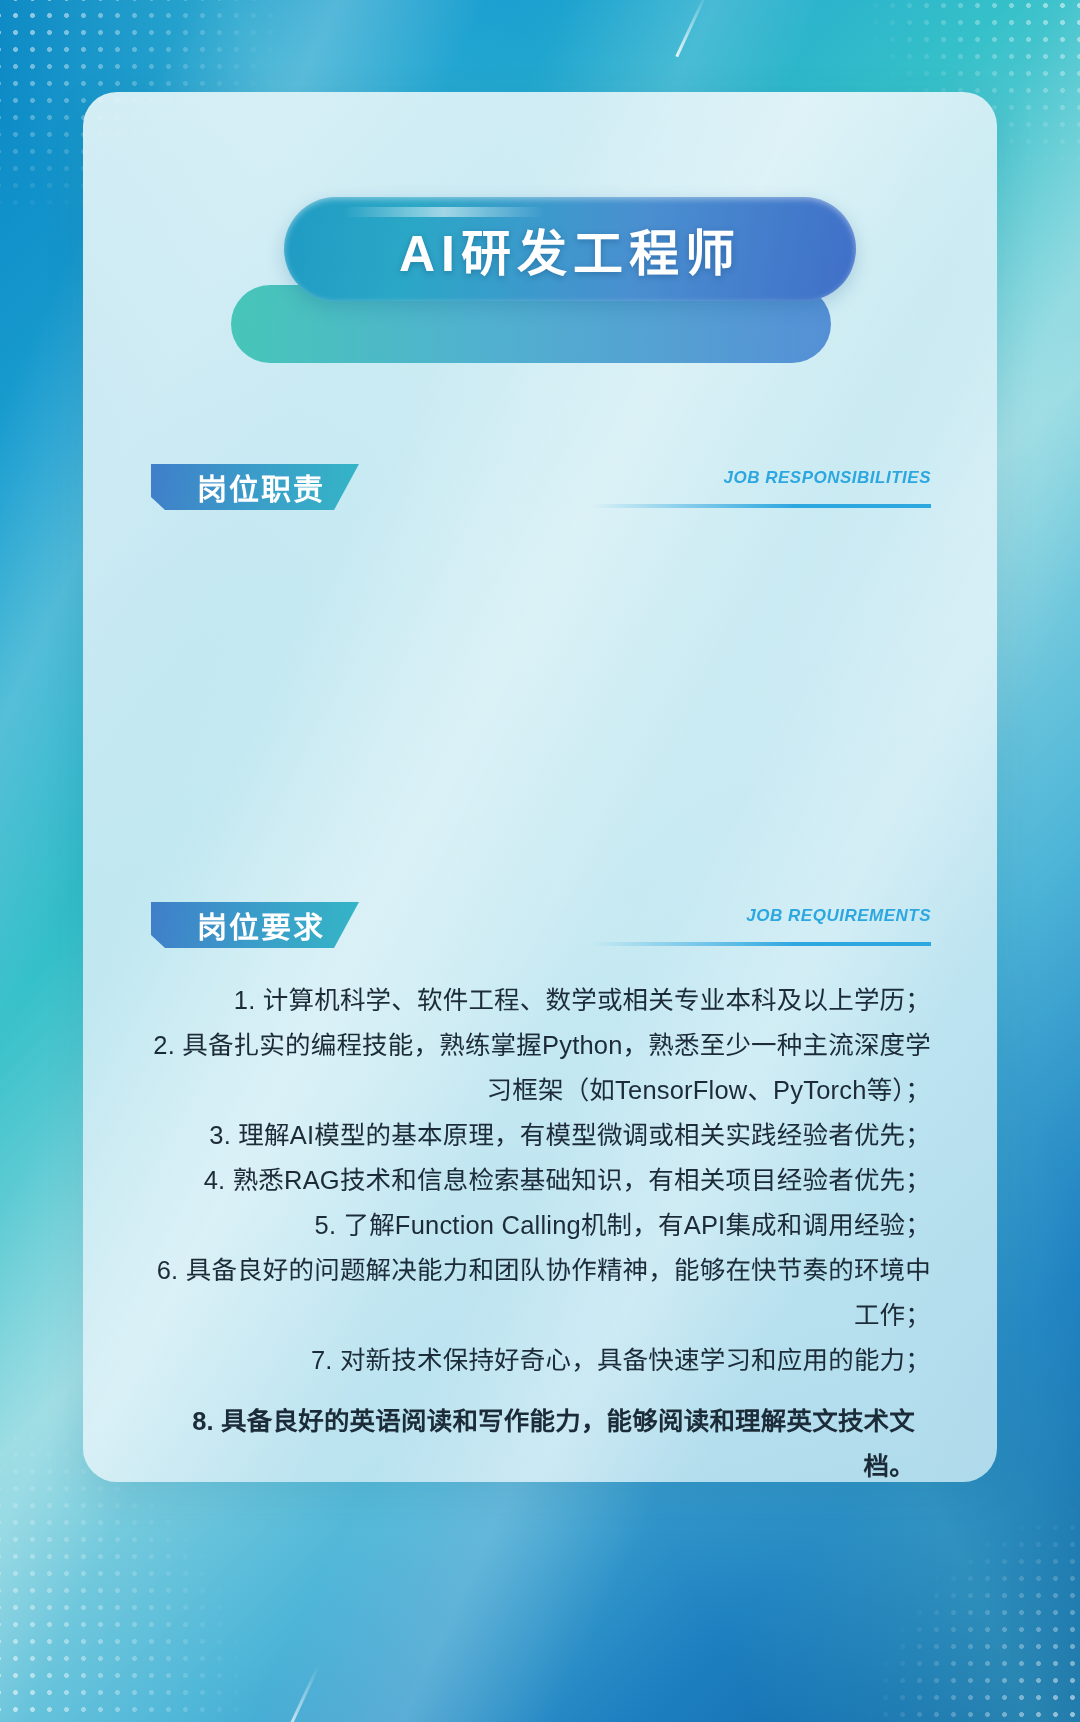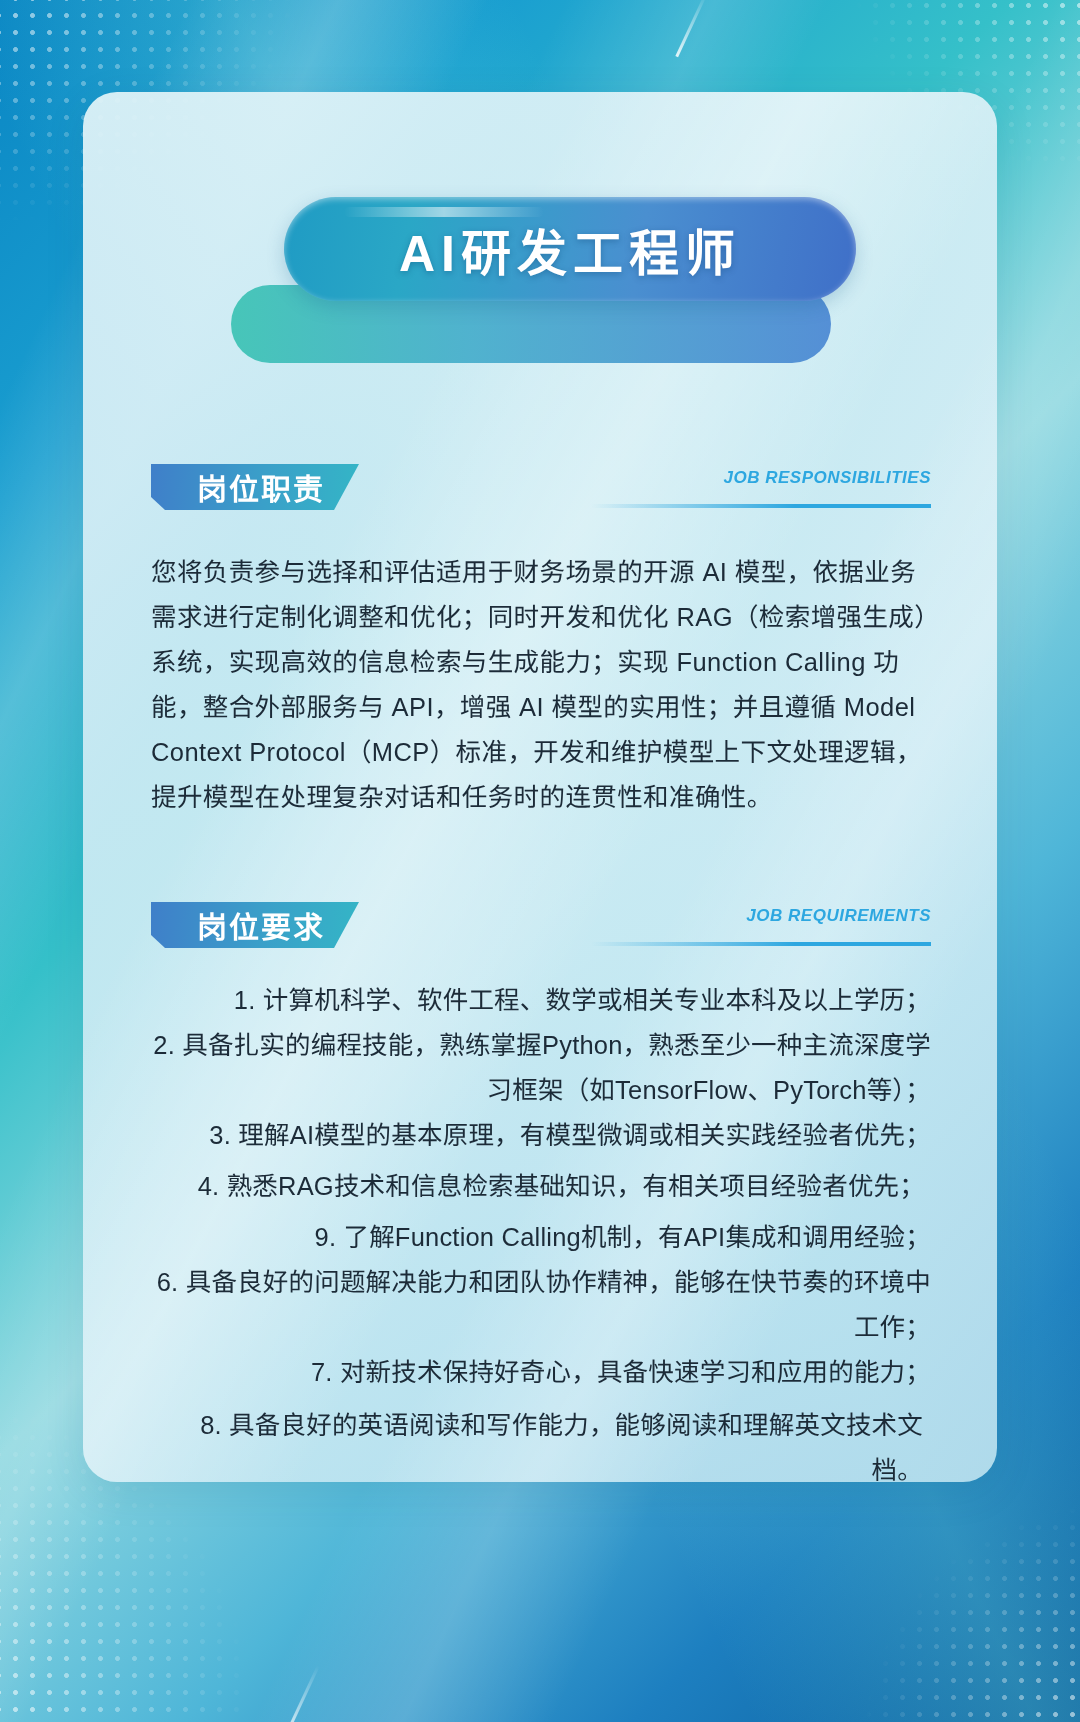--- a/index.html
+++ b/index.html
@@ -228,34 +228,33 @@
         <div class="title-text">AI研发工程师</div>
       </div>
     </div>
 
     <div class="section" id="sec-responsibilities">
       <div class="sec-head">
         <div class="sec-tag">岗位职责</div>
         <div class="sec-en">JOB RESPONSIBILITIES</div>
         <div class="sec-rule"></div>
       </div>
-      <p class="body-text">您将负责参与选择和评估适用于财务场景的开源 AI 模型，依据业务需求进行定制化调整和优化；同时开发和优化 RAG（检索增强生成）系统，实现高效的信息检索与生成能力；实现 Function Calling 功能，整合外部服务与 API，增强 AI 模型的实用性；并且遵循 Model Context Protocol（MCP）标准，开发和维护模型上下文处理逻辑，提升模型在处理复杂对话和任务时的连贯性和准确性。</p>
     </div>
 
     <div class="section" id="sec-requirements">
       <div class="sec-head">
         <div class="sec-tag">岗位要求</div>
         <div class="sec-en">JOB REQUIREMENTS</div>
         <div class="sec-rule"></div>
       </div>
       <div id="requirements-list">
           <p class="req-line" style="margin: 0px;">1. 计算机科学、软件工程、数学或相关专业本科及以上学历；</p>
           <p class="req-line" style="margin: 0px;">2. 具备扎实的编程技能，熟练掌握Python，熟悉至少一种主流深度学习框架（如TensorFlow、PyTorch等）；</p>
           <p class="req-line" style="margin: 0px;">3. 理解AI模型的基本原理，有模型微调或相关实践经验者优先；</p>
-          <p class="req-line" style="margin: 6px;">4. 熟悉RAG技术和信息检索基础知识，有相关项目经验者优先；</p>
-          <p class="req-line" style="margin: 0px;">9. 了解Function Calling机制，有API集成和调用经验；</p>
+          <p class="req-line" style="margin: 0px;">4. 熟悉RAG技术和信息检索基础知识，有相关项目经验者优先；</p>
+          <p class="req-line" style="margin: 0px;">5. 了解Function Calling机制，有API集成和调用经验；</p>
           <p class="req-line" style="margin: 0px;">6. 具备良好的问题解决能力和团队协作精神，能够在快节奏的环境中工作；</p>
           <p class="req-line" style="margin: 0px;">7. 对新技术保持好奇心，具备快速学习和应用的能力；</p>
-          <p class="req-line" style="margin: 8px;">8. 具备良好的英语阅读和写作能力，能够阅读和理解英文技术文档。</p>
+          <p class="req-line" style="margin: 16px; font-weight: bold;">8. 具备良好的英语阅读和写作能力，能够阅读和理解英文技术文档。</p>
         </div>
     </div>
   </div>
 </div>
 
 </body></html>

